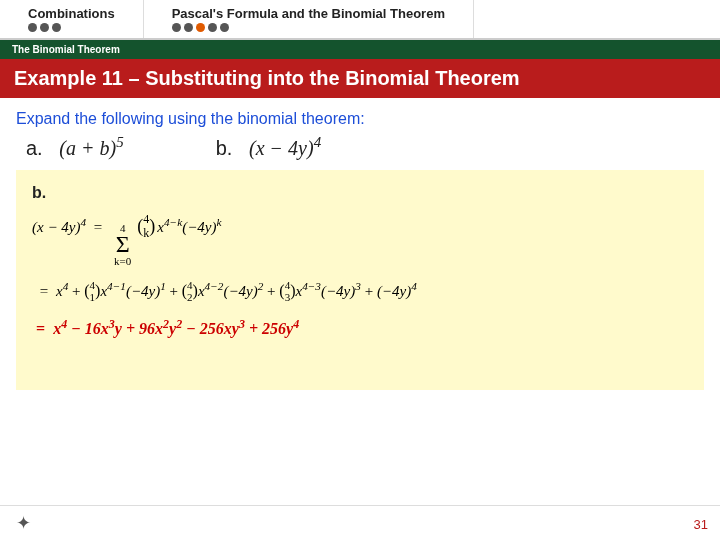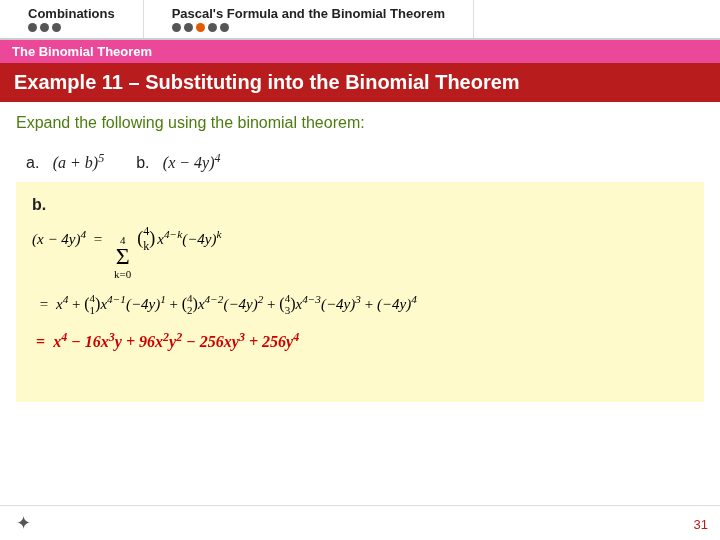--- a/index.html
+++ b/index.html
@@ -48,23 +48,23 @@
       background: #555;
       display: inline-block;
     }
 
     .dot.active {
       background: #e05a00;
     }
 
     
     .section-label-bar {
-      background: #ec4899;
+      background: #14532d;
       color: #fff;
-      font-size: 13px;
+      font-size: 10px;
       padding: 4px 12px;
       font-weight: bold;
     }
 
     
     .example-header {
       background: #b91c1c;
       color: #fff;
       font-size: 20px;
       font-weight: bold;
@@ -72,29 +72,29 @@
       margin-bottom: 0;
     }
 
     
     .content-area {
       padding: 12px 16px 6px 16px;
     }
 
     .expand-text {
       font-size: 16px;
-      color: #4d7c0f;
-      margin-bottom: 19px;
+      color: #1d4ed8;
+      margin-bottom: 6px;
     }
 
     .parts-row {
       display: flex;
       flex-direction: row;
-      gap: 32px;
-      font-size: 16px;
+      gap: 92px;
+      font-size: 20px;
       color: #222;
       margin-bottom: 10px;
       padding-left: 10px;
     }
 
     
     .yellow-box {
       background: #fffacc;
       border: none;
       padding: 14px 16px 16px 16px;

